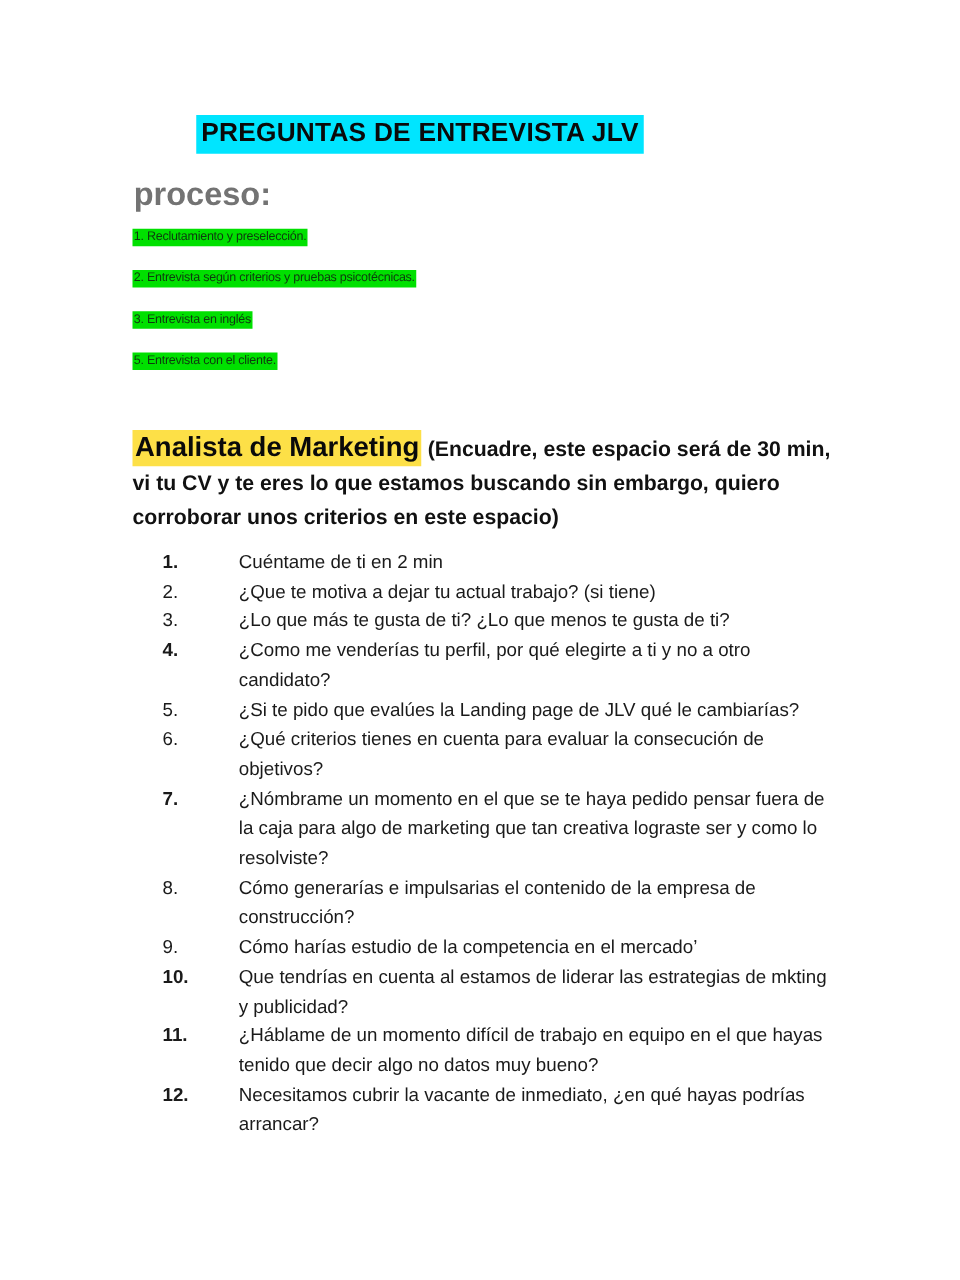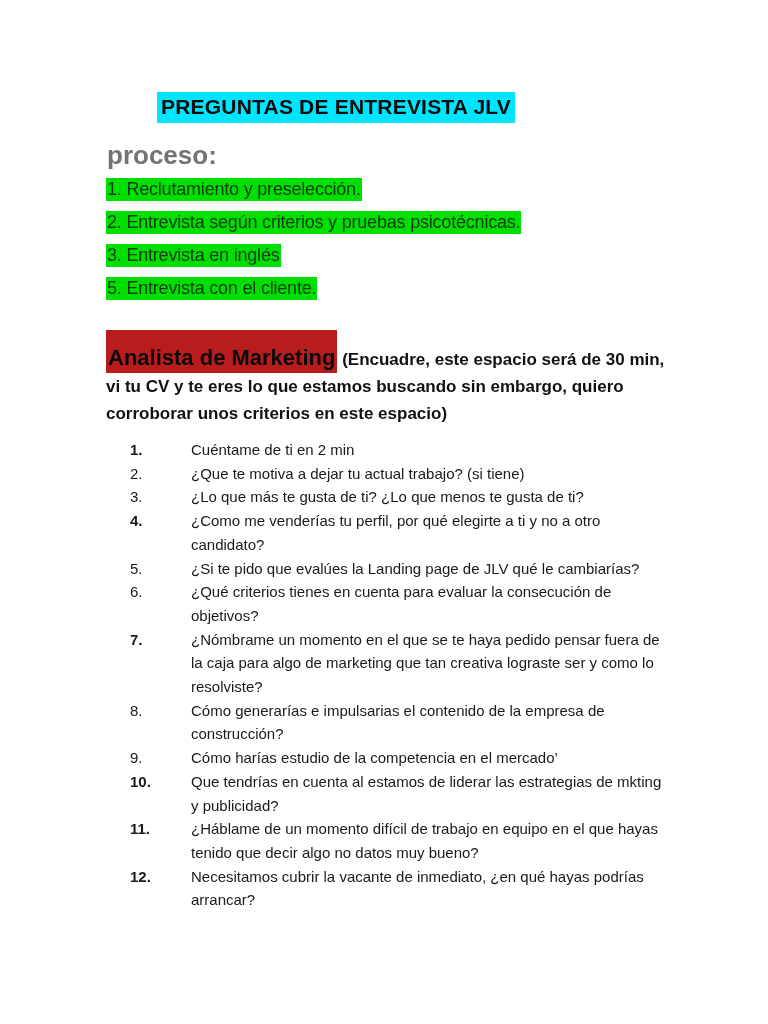--- a/index.html
+++ b/index.html
@@ -48,43 +48,43 @@
     }
     .steps {
       position: absolute;
       left: 106px;
       top: 180px;
       margin: 0; padding: 0;
       list-style: none;
     }
     .step {
       height: 33px;
-      font-size: 18px;
+      font-size: 10px;
       line-height: 19px;
     }
     .step span {
       background: #00e000;
       color: #0e3a0e;
       padding: 1px 1px 2px 1px;
       letter-spacing: -0.2px;
     }
     .role-block {
       position: absolute;
       left: 106px;
       top: 344px;
       width: 560px;
       font-weight: bold;
       font-size: 17px;
       line-height: 27px;
       color: #111111;
     }
     .role-title {
-      background: #b91c1c;
+      background: #fde047;
       font-size: 22px;
-      padding: 15px 2px 3px 2px;
+      padding: 1px 2px 3px 2px;
       color: #0a0a0a;
     }
     .questions {
       position: absolute;
       left: 130px;
       top: 438px;
       width: 540px;
       margin: 0;
       padding: 0;
       list-style: none;

